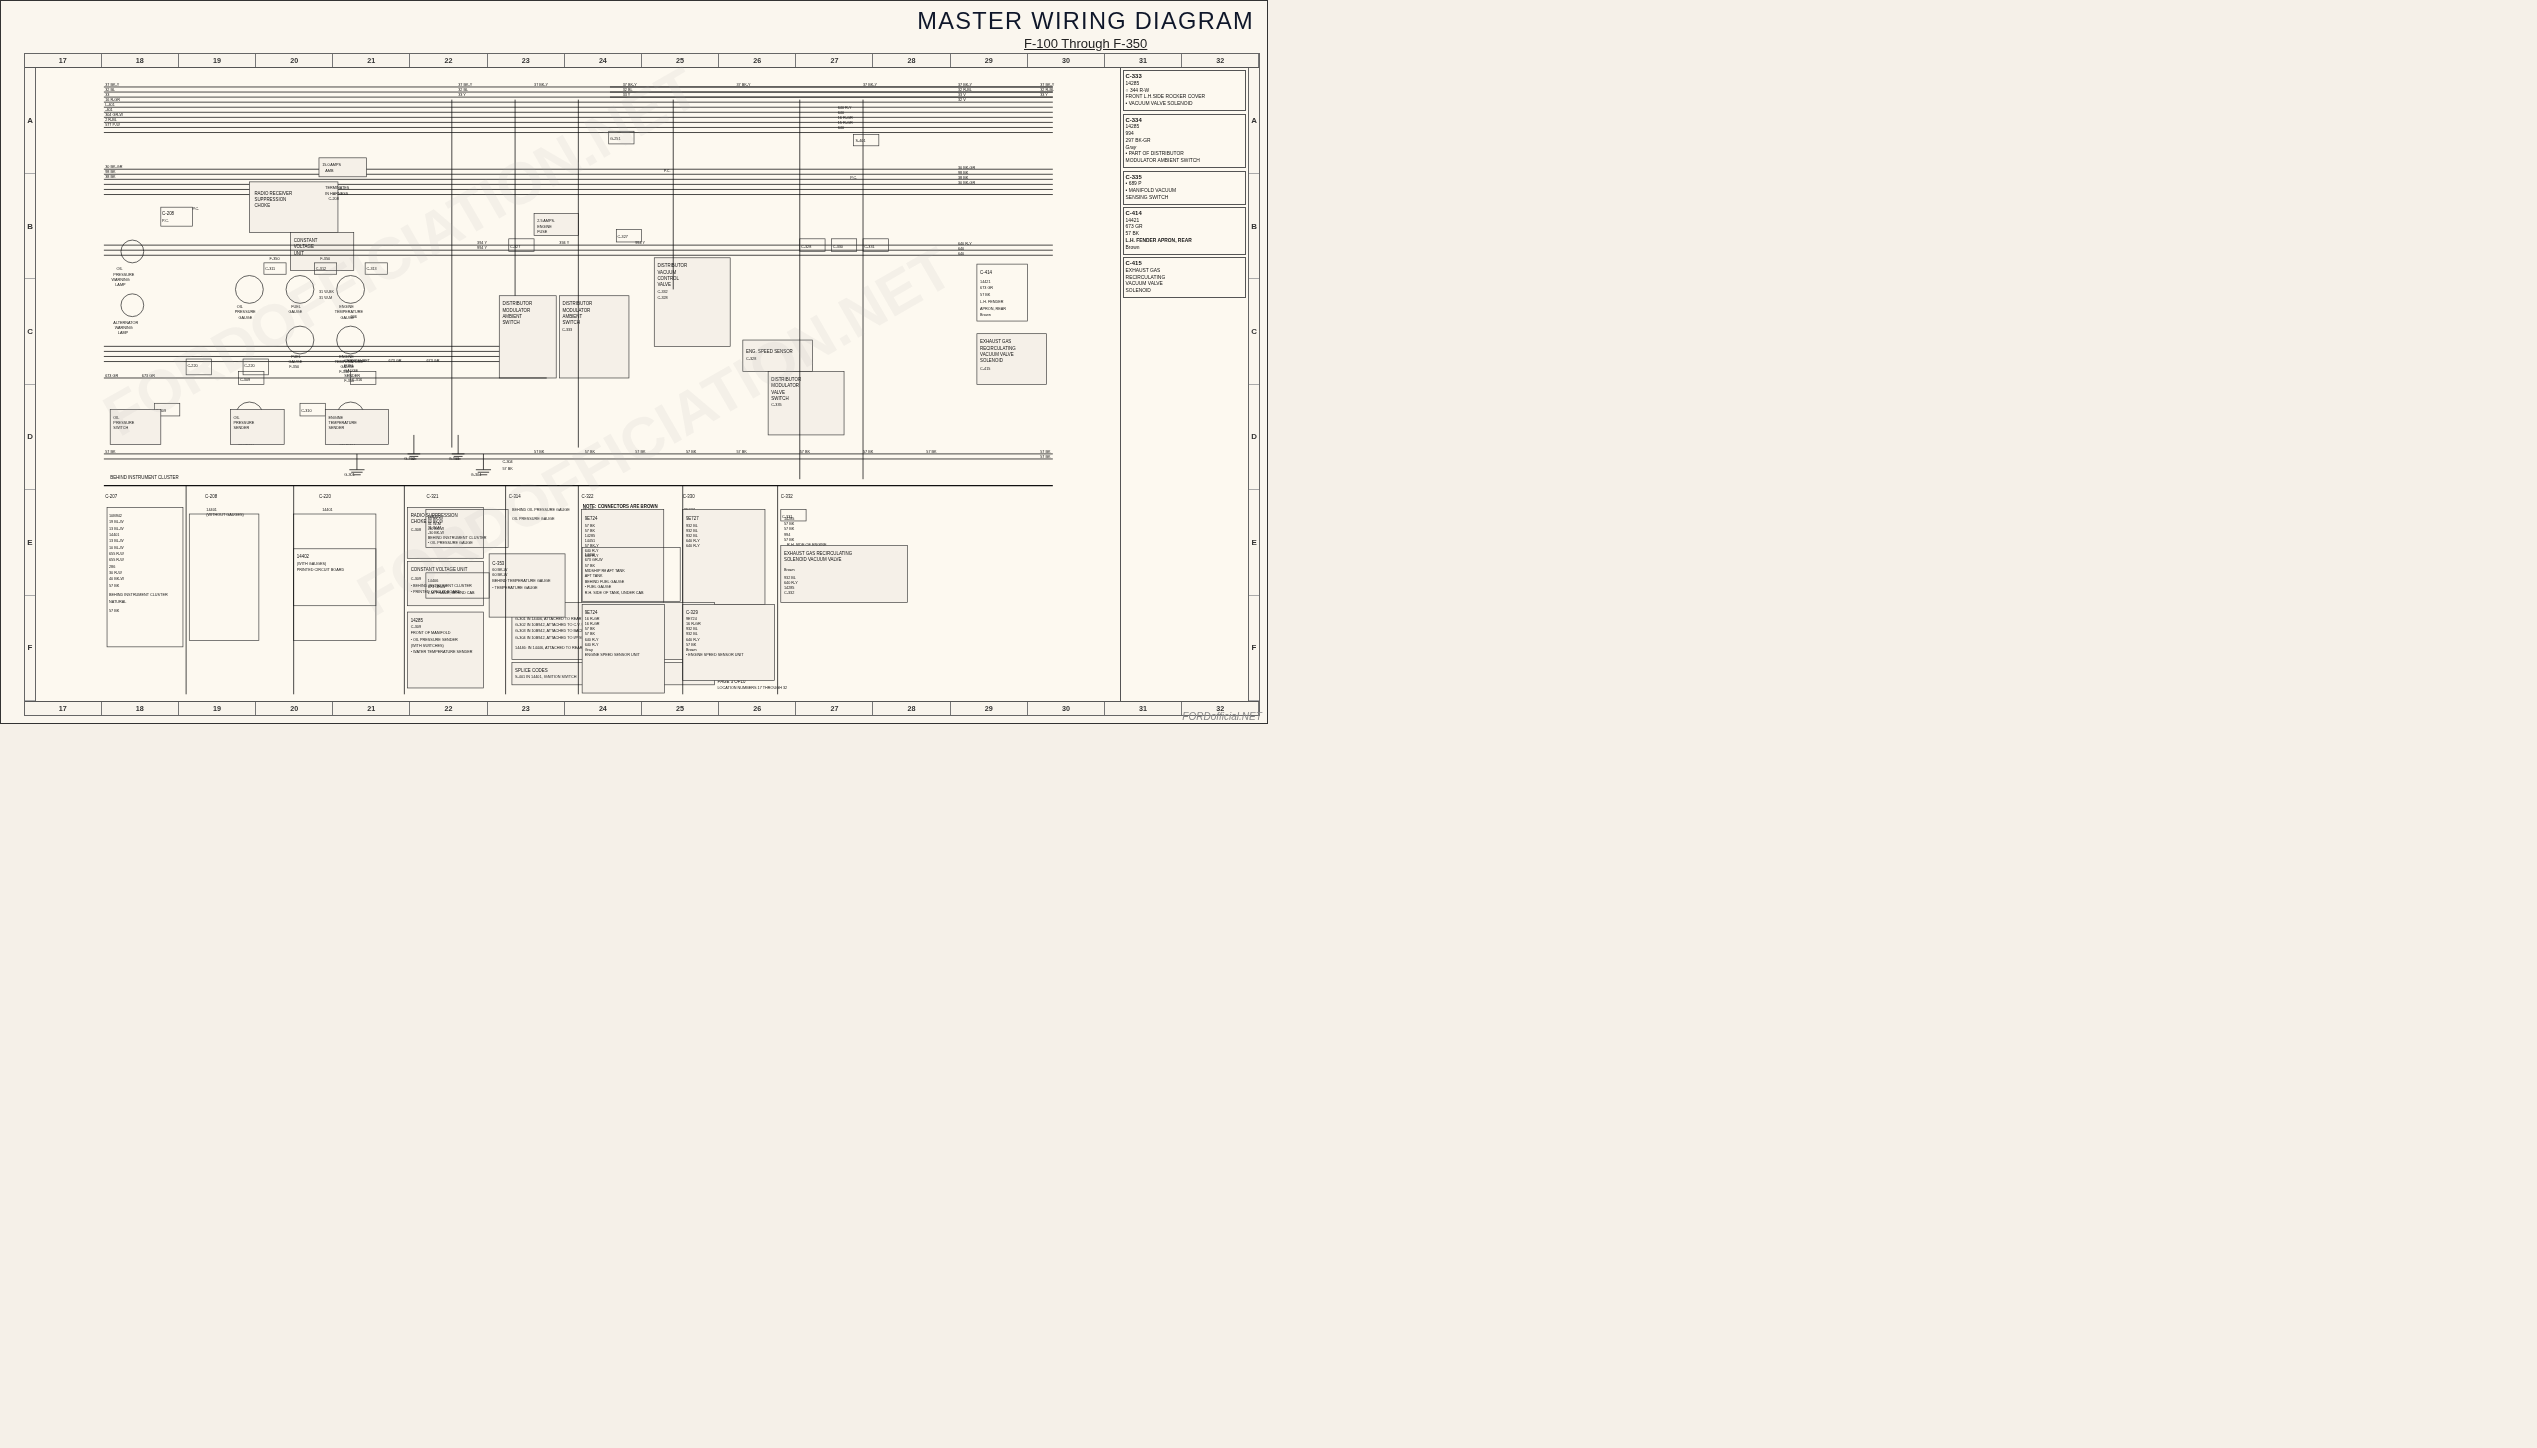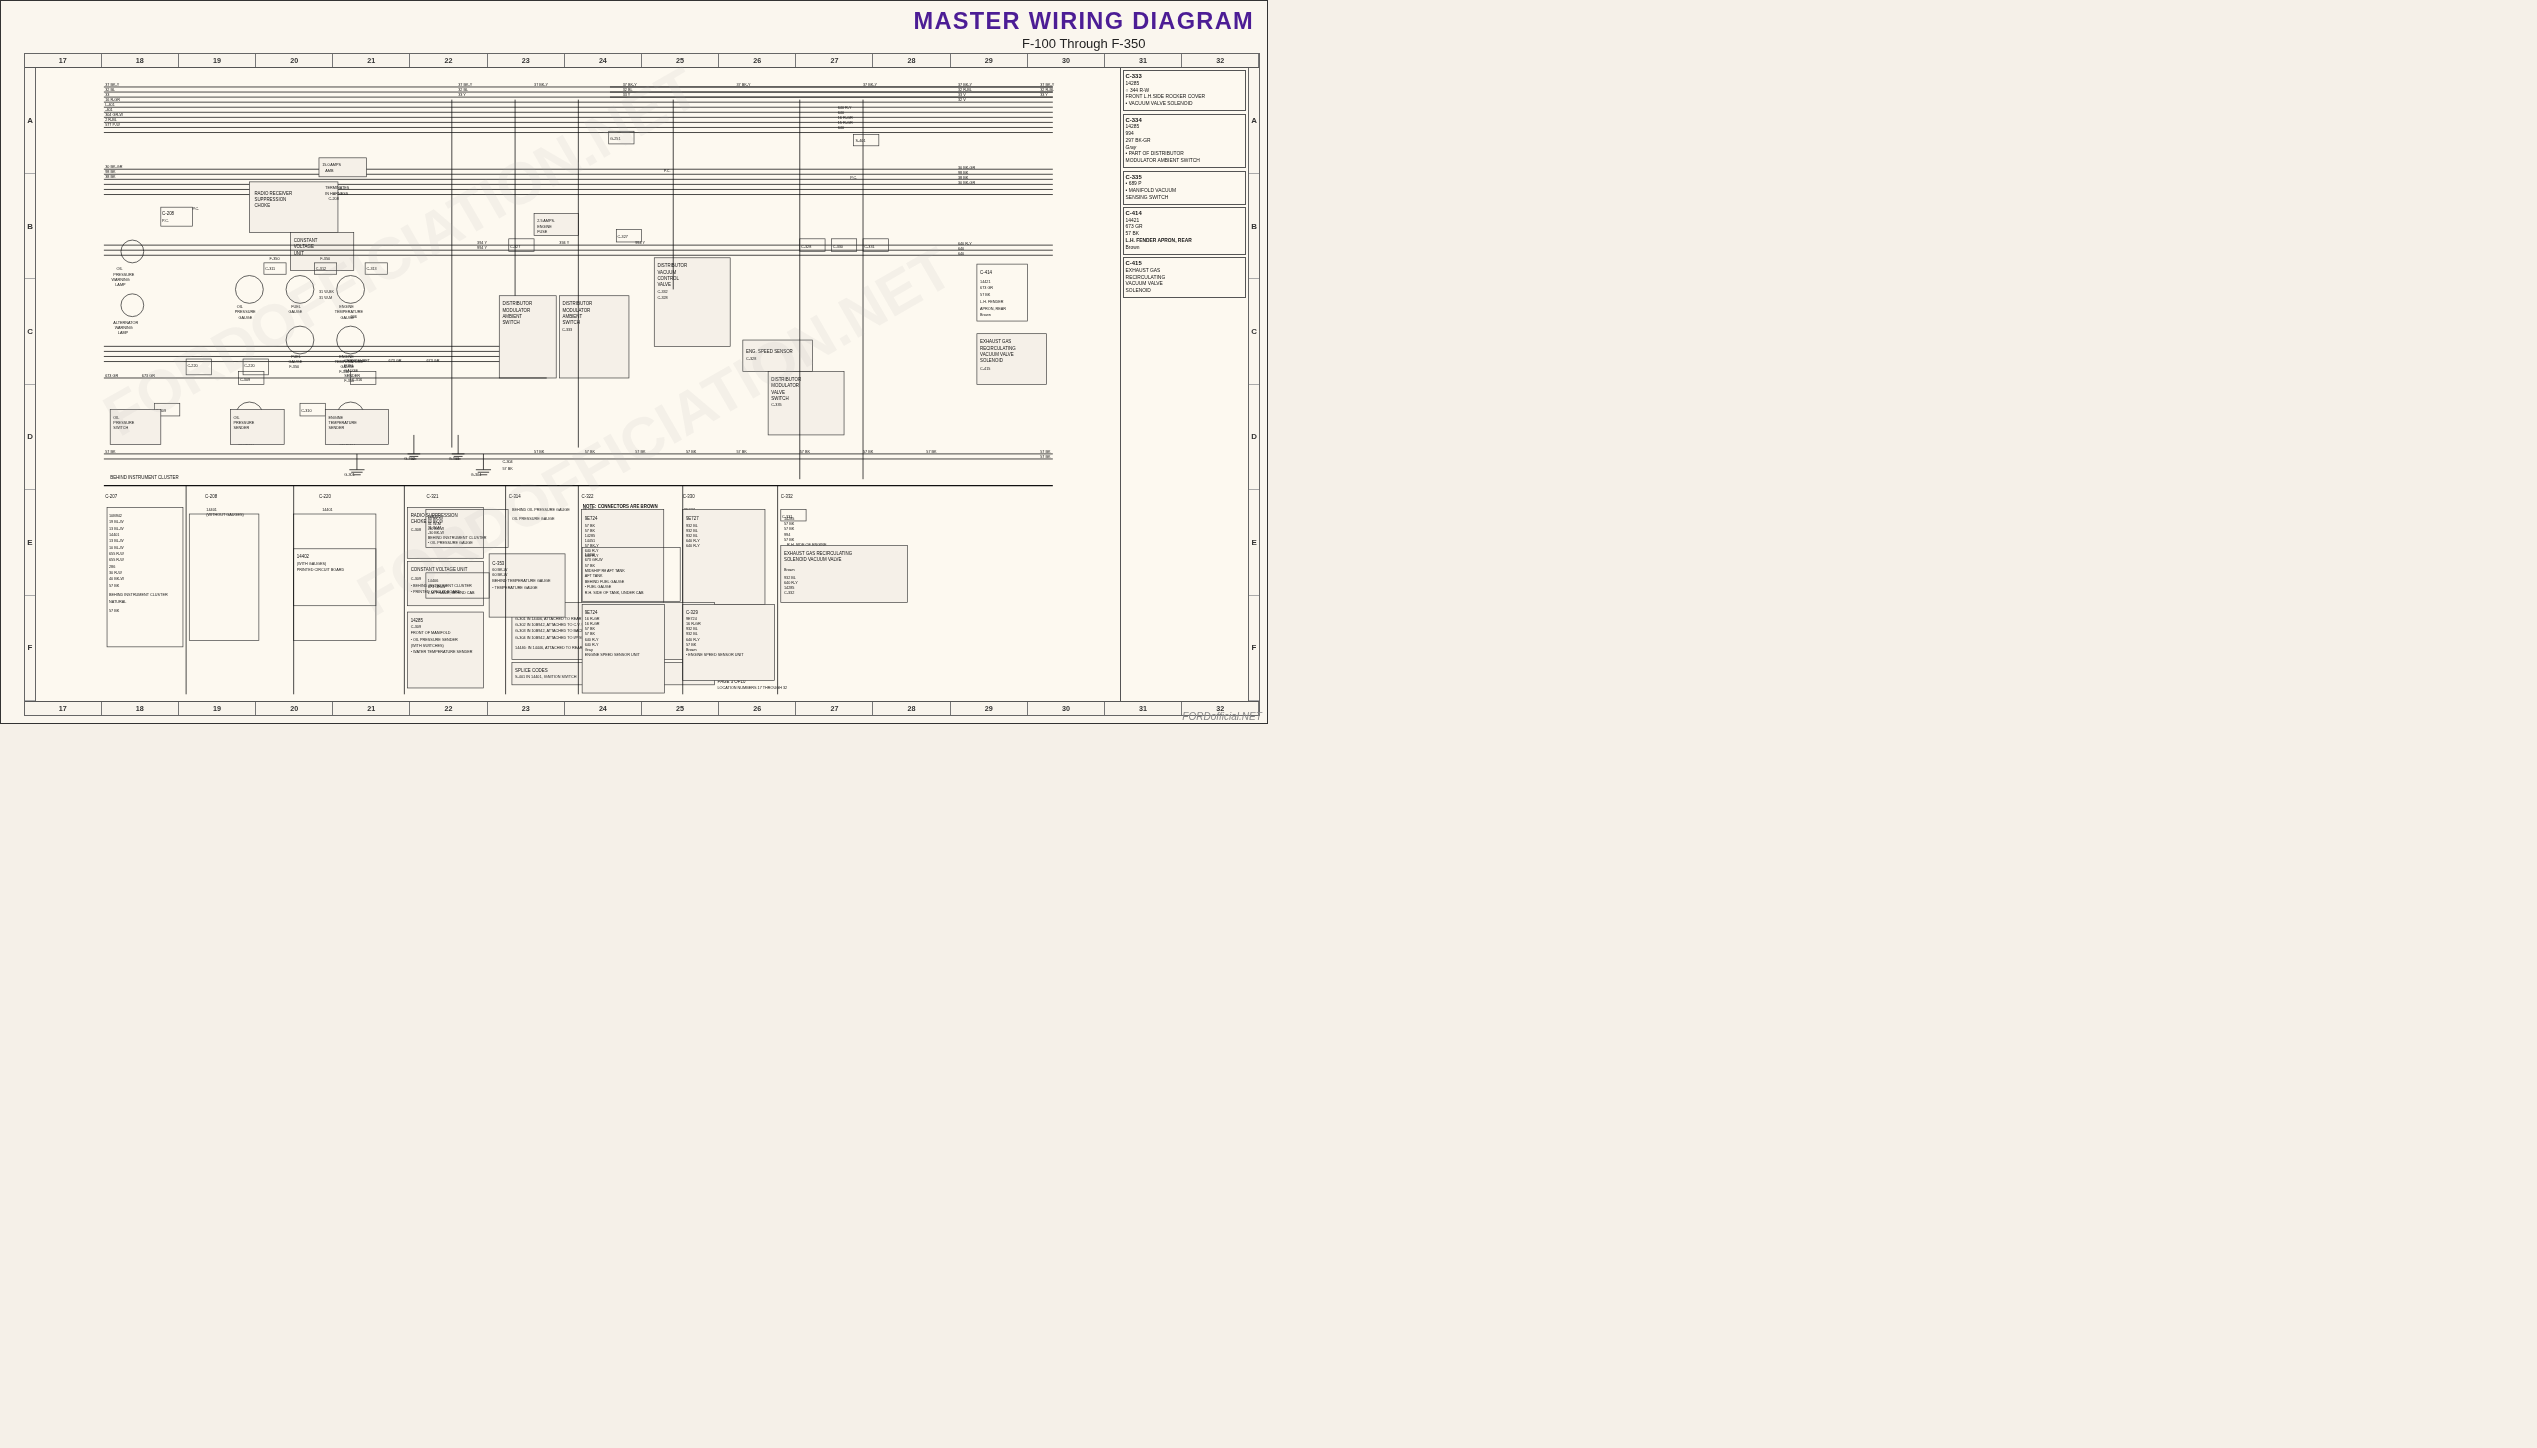--- a/index.html
+++ b/index.html
@@ -22,30 +22,31 @@
 
     
     .header {
       position: absolute;
       top: 6.6px;
       right: 13px;
       text-align: center;
     }
     .header-title {
       font-size: 23.6px;
-      font-weight: bold;
-      color: #4c1d95;
+      font-weight: normal;
+      color: #0f172a;
       letter-spacing: 1.3px;
       font-family: Arial, sans-serif;
     }
     .header-subtitle {
       font-size: 13px;
       color: #222;
       font-family: Arial, sans-serif;
       margin-top: 1.3px;
+      text-decoration: underline;
     }
 
     
     .diagram-area {
       position: absolute;
       top: 52px;
       left: 6.6px;
       right: 6.6px;
       bottom: 6.6px;
       border: 0.7px solid #666;

